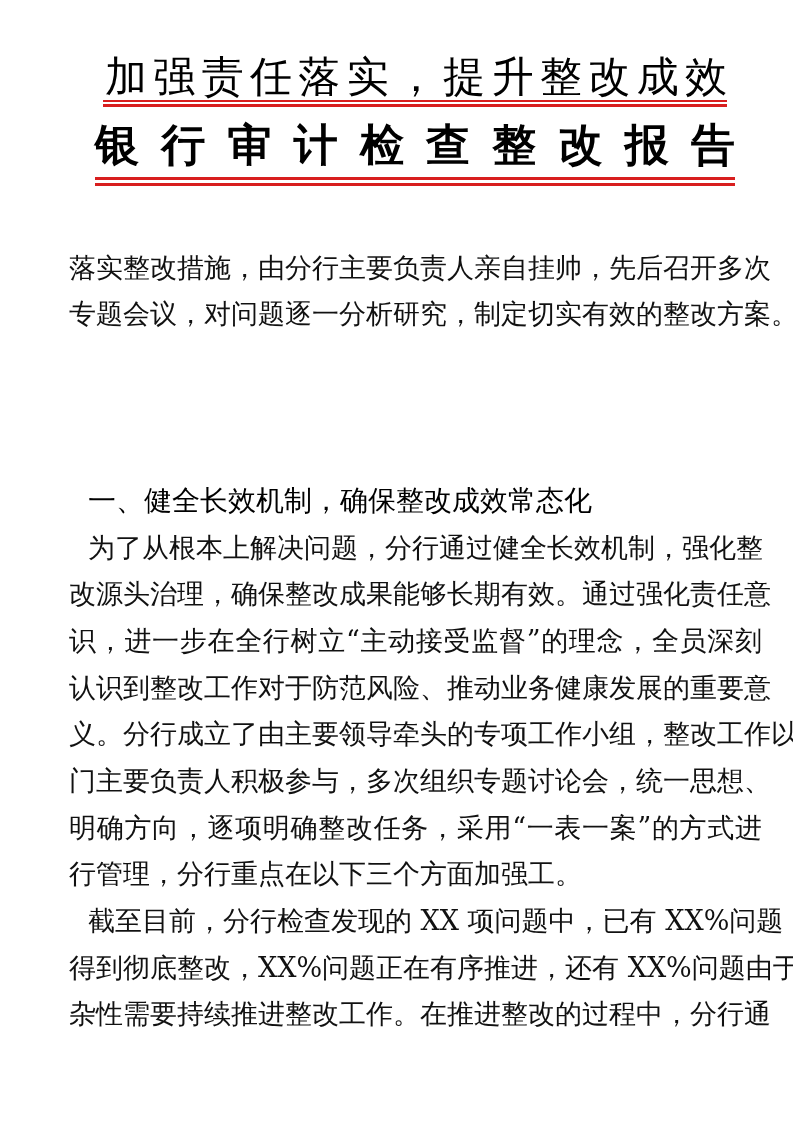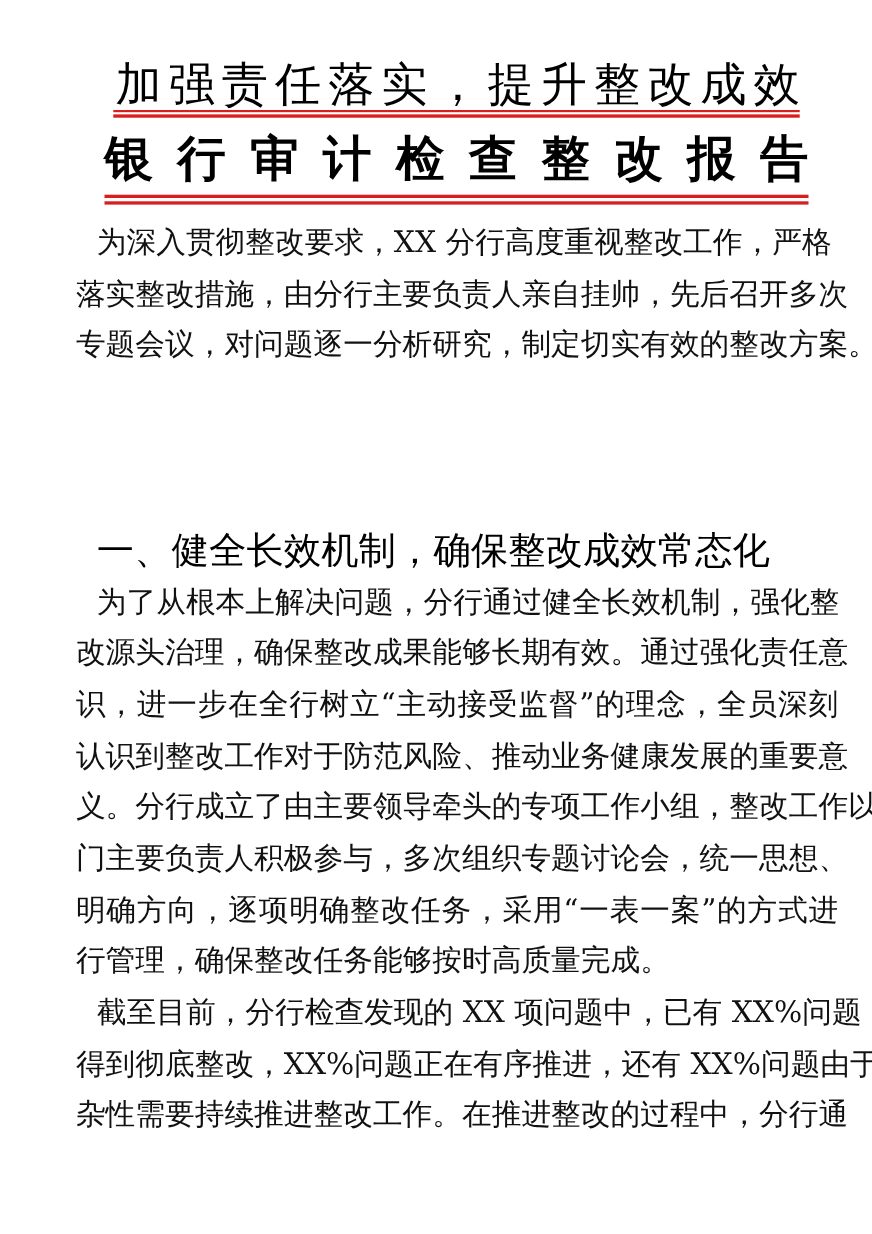--- a/index.html
+++ b/index.html
@@ -29,48 +29,47 @@
     position: absolute; left: 69px; width: 693px; height: 40px;
     font-family: "DejaVu Serif", "Liberation Serif", serif;
     font-size: 27px; line-height: 40px; color: #111;
     text-align: justify; text-align-last: justify; white-space: nowrap;
   }
   .line.indent { left: 88px; width: 657px; }
   .line.last { text-align-last: left; }
   .heading {
     position: absolute; left: 88px; width: 500px; height: 40px;
     font-family: "DejaVu Sans", "Liberation Sans", sans-serif;
-    font-size: 34px; line-height: 40px; color: #000; white-space: nowrap;
+    font-size: 28px; line-height: 40px; color: #000; white-space: nowrap;
   }
 </style>
 </head>
 <body>
 
 <div class="page">
 
   <div class="title1">加强责任落实，提升整改成效</div>
   <div class="title1-line-a"></div>
   <div class="title1-line-b"></div>
 
   <div class="title2">银行审计检查整改报告</div>
   <div class="title2-line-a"></div>
   <div class="title2-line-b"></div>
 
-  <div class="line indent" style="top:201px">为深入贯彻整改要求，XX 分行高度重视整改工作，严格</div>
   <div class="line" style="top:248px">落实整改措施，由分行主要负责人亲自挂帅，先后召开多次</div>
   <div class="line" style="top:294px">专题会议，对问题逐一分析研究，制定切实有效的整改方案。</div>
 
   <div class="heading" style="top:481px">一、健全长效机制，确保整改成效常态化</div>
 
   <div class="line indent" style="top:528px">为了从根本上解决问题，分行通过健全长效机制，强化整</div>
   <div class="line" style="top:574px">改源头治理，确保整改成果能够长期有效。通过强化责任意</div>
   <div class="line" style="top:621px">识，进一步在全行树立“主动接受监督”的理念，全员深刻</div>
   <div class="line" style="top:668px">认识到整改工作对于防范风险、推动业务健康发展的重要意</div>
   <div class="line" style="top:714px">义。分行成立了由主要领导牵头的专项工作小组，整改工作以</div>
   <div class="line" style="top:761px">门主要负责人积极参与，多次组织专题讨论会，统一思想、</div>
   <div class="line" style="top:808px">明确方向，逐项明确整改任务，采用“一表一案”的方式进</div>
-  <div class="line last" style="top:854px">行管理，确保整改任务能够按时高质量完成。</div>
+  <div class="line last" style="top:854px">行管理，分行重点在以下三个方面加强工。</div>
 
   <div class="line indent" style="top:901px">截至目前，分行检查发现的 XX 项问题中，已有 XX%问题</div>
   <div class="line" style="top:948px">得到彻底整改，XX%问题正在有序推进，还有 XX%问题由于复</div>
   <div class="line" style="top:994px">杂性需要持续推进整改工作。在推进整改的过程中，分行通</div>
 
 </div>
 
 </body></html>

